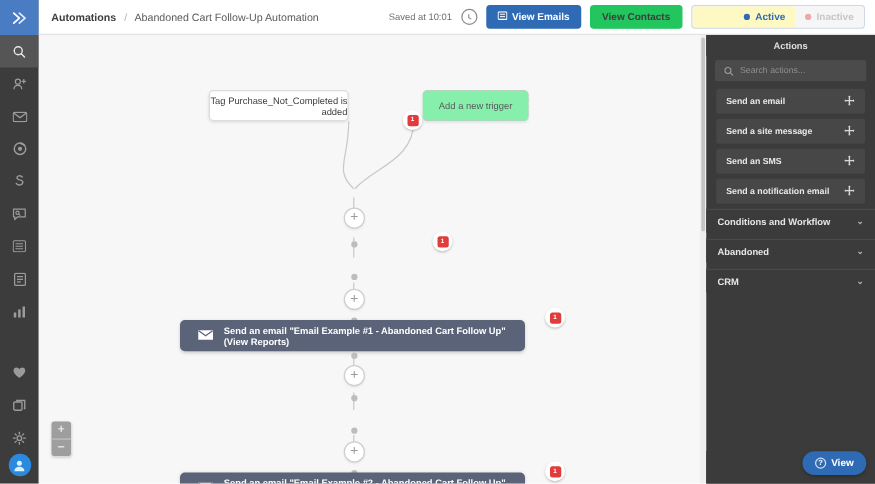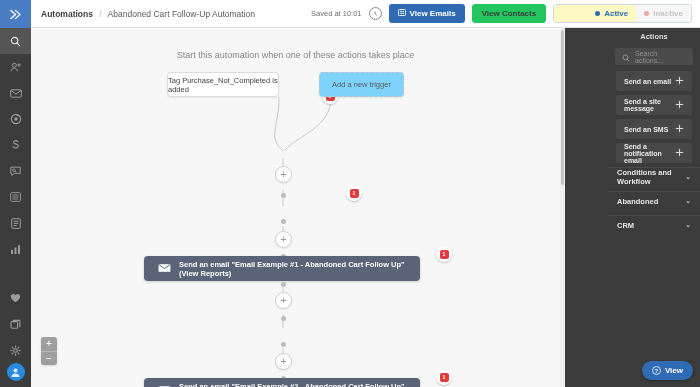--- a/index.html
+++ b/index.html
@@ -74,21 +74,21 @@
   #flow-title {
     position: absolute; top: 22px; left: 0; width: 529px; text-align: center;
     font-size: 9px; color: #868686;
   }
 
   .node {
     position: absolute; background: #ffffff; border: 1px solid #dcdcdc; border-radius: 4px;
     display: flex; align-items: center; justify-content: center;
     font-size: 7.5px; color: #3d3d3d; box-shadow: 0 1px 2px rgba(0,0,0,.07);
   }
-  .node.dashed { border: 1px dashed #c8c8c8; background: #7dd3fc; color: #5a5a5a; }
+  .node.dashed { border: 1px dashed #c8c8c8; background: #86efac; color: #5a5a5a; margin-left: 19px; }
   .node.wait { gap: 7px; padding: 0 12px; border-radius: 18px; }
   .node.email {
     background: #5a6377; border: none; color: #ffffff; font-weight: bold;
     border-radius: 4px; gap: 8px; padding: 0 14px; justify-content: flex-start;
     box-shadow: 0 1px 3px rgba(0,0,0,.18);
   }
   .clock {
     width: 12px; height: 12px; border-radius: 50%; border: 1px solid #9a9a9a;
     position: relative; flex: 0 0 auto;
   }
@@ -128,21 +128,21 @@
   .zbtn {
     width: 16px; height: 14px; background: #9e9e9e; color: #ffffff;
     display: flex; align-items: center; justify-content: center;
     font-size: 10px; line-height: 1;
   }
   #zoom-out-btn { border-top: 1px solid #b6b6b6; }
 
   
   #panel {
     position: absolute; left: 565px; top: 28px; width: 135px; height: 359px;
-    background: #3b3b3b; color: #e6e6e6; padding-left: 43px;
+    background: #3b3b3b; color: #e6e6e6;
   }
   #panel-scrollbar {
     position: absolute; left: 560px; top: 28px; width: 5px; height: 359px;
     background: #efefef;
   }
   #panel-scrollbar .thumb {
     position: absolute; left: 1px; top: 2px; width: 3px; height: 155px;
     background: #c4c4c4; border-radius: 2px;
   }
   #panel-title {
@@ -345,23 +345,22 @@
           <line x1="252" y1="162" x2="252" y2="178"></line>
           <line x1="252" y1="198" x2="252" y2="212"></line>
           <line x1="252" y1="228" x2="252" y2="240"></line>
           <line x1="252" y1="258" x2="252" y2="270"></line>
           <line x1="252" y1="286" x2="252" y2="300"></line>
           <line x1="252" y1="320" x2="252" y2="332"></line>
           <line x1="252" y1="350" x2="252" y2="359"></line>
         </g>
       </svg>
 
-      <div id="flow-title">Start this automation when one of these actions takes place</div>
-
-      <div class="node" style="left:136px; top:44px; width:112px; height:25px;">
+
+      <div class="node" style="left:136px; top:44px; width:112px; height:25px;text-align:right;">
         <span>Tag Purchase_Not_Completed is added</span>
       </div>
       <div class="badge" style="left:291px; top:60px;">
         <span class="pin">1</span>
       </div>
       <div class="node dashed" style="left:288px; top:44px; width:85px; height:25px;">
         <span>Add a new trigger</span>
       </div>
 
       <div class="plus-node" style="left:244px; top:138px;">

